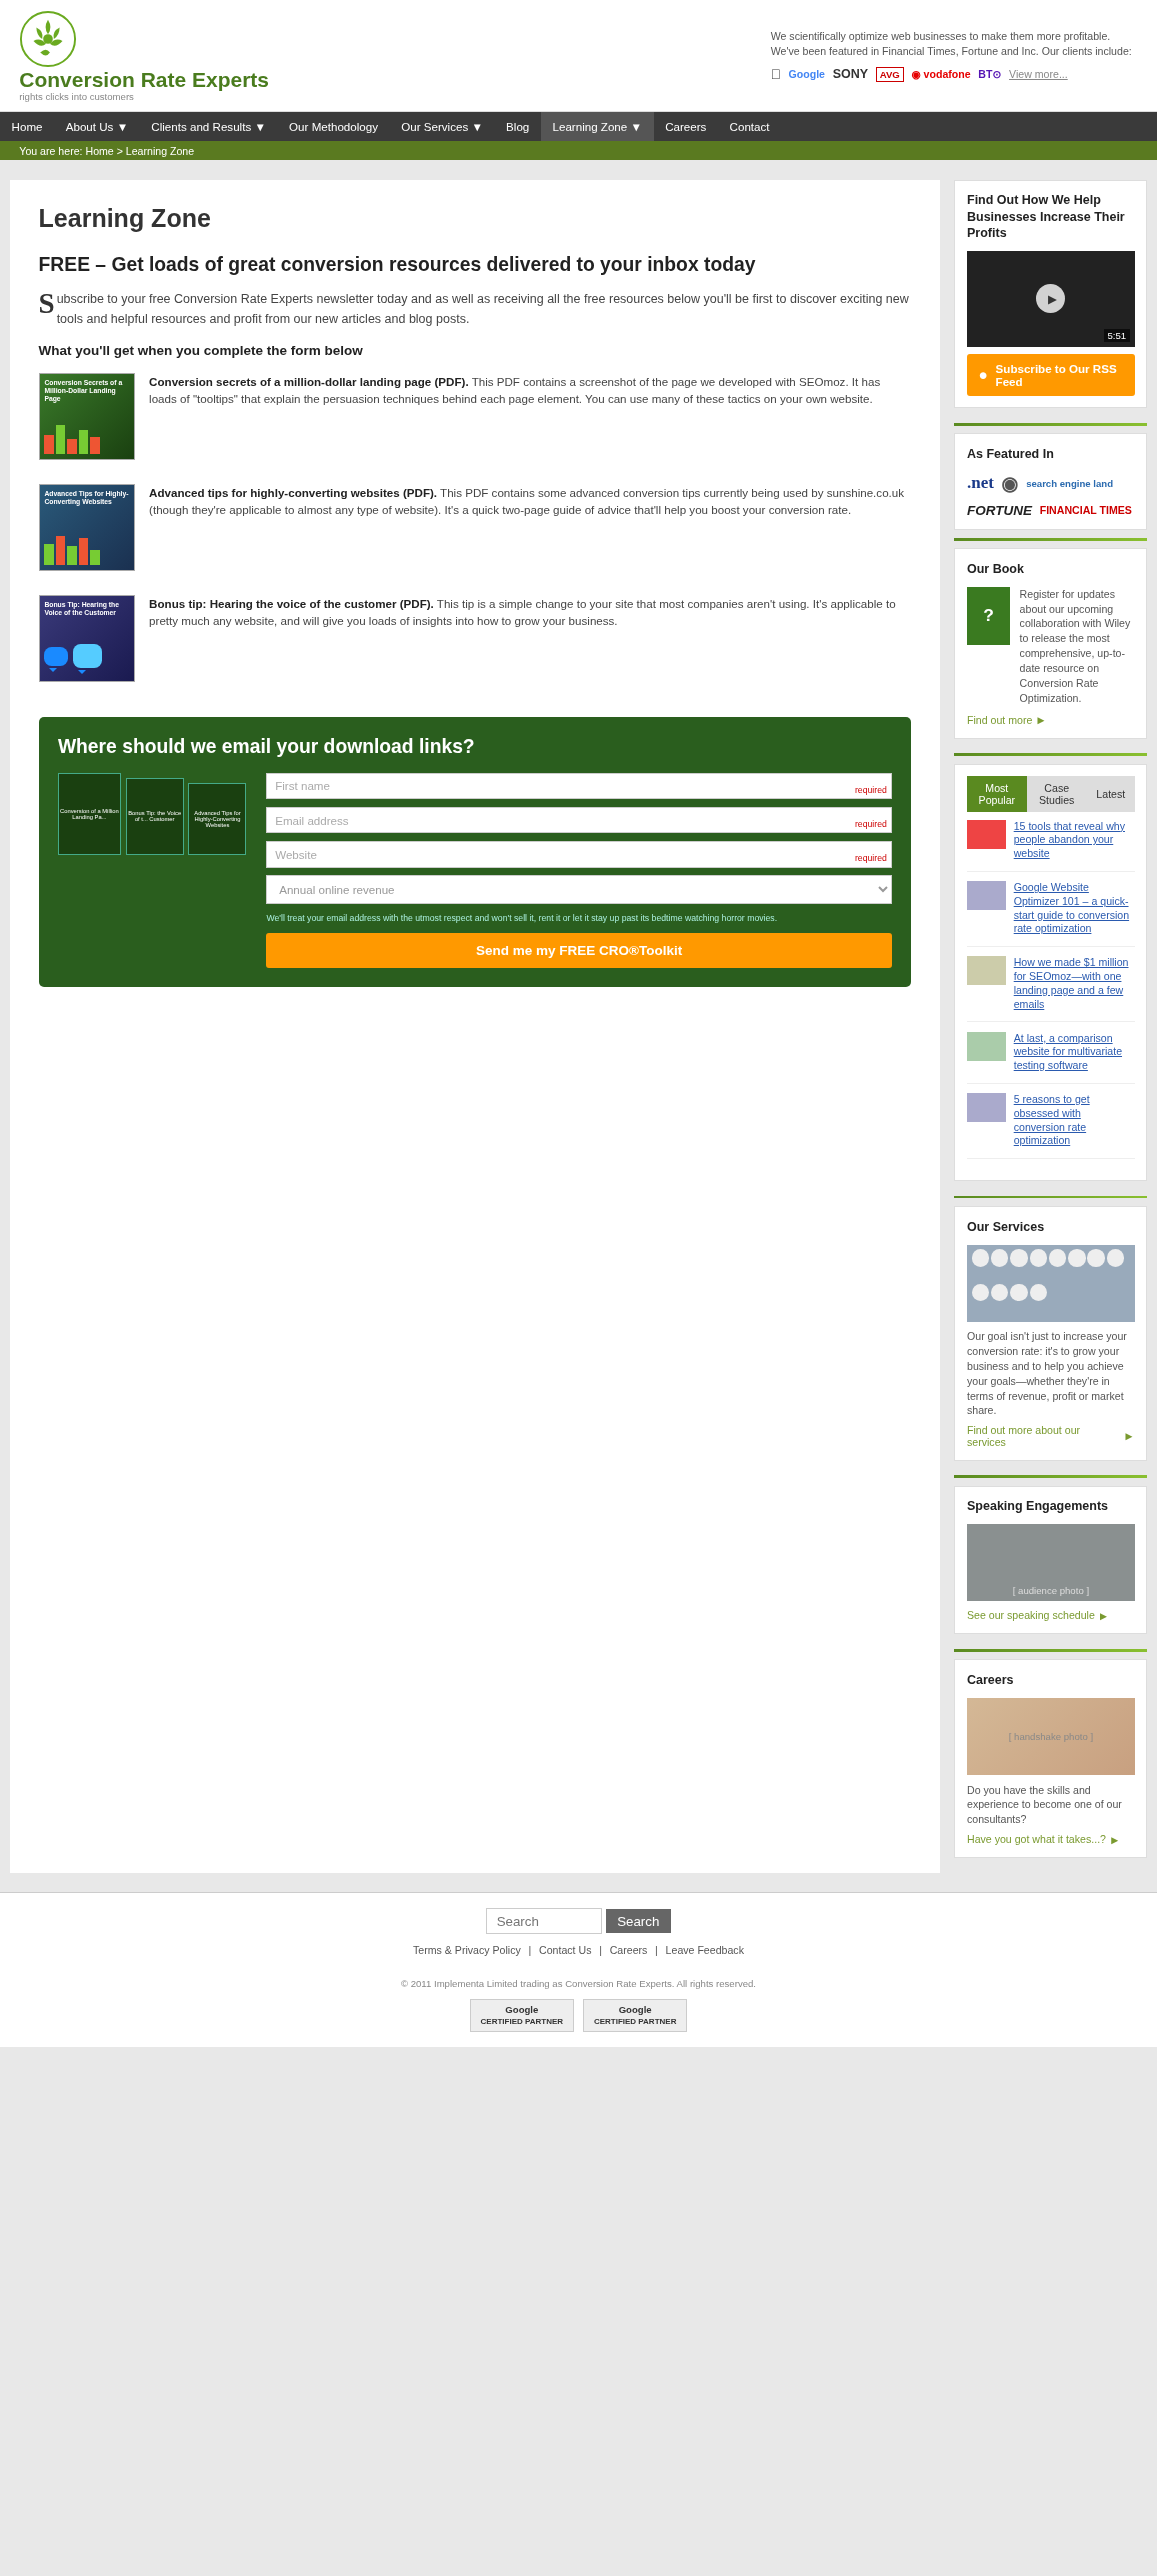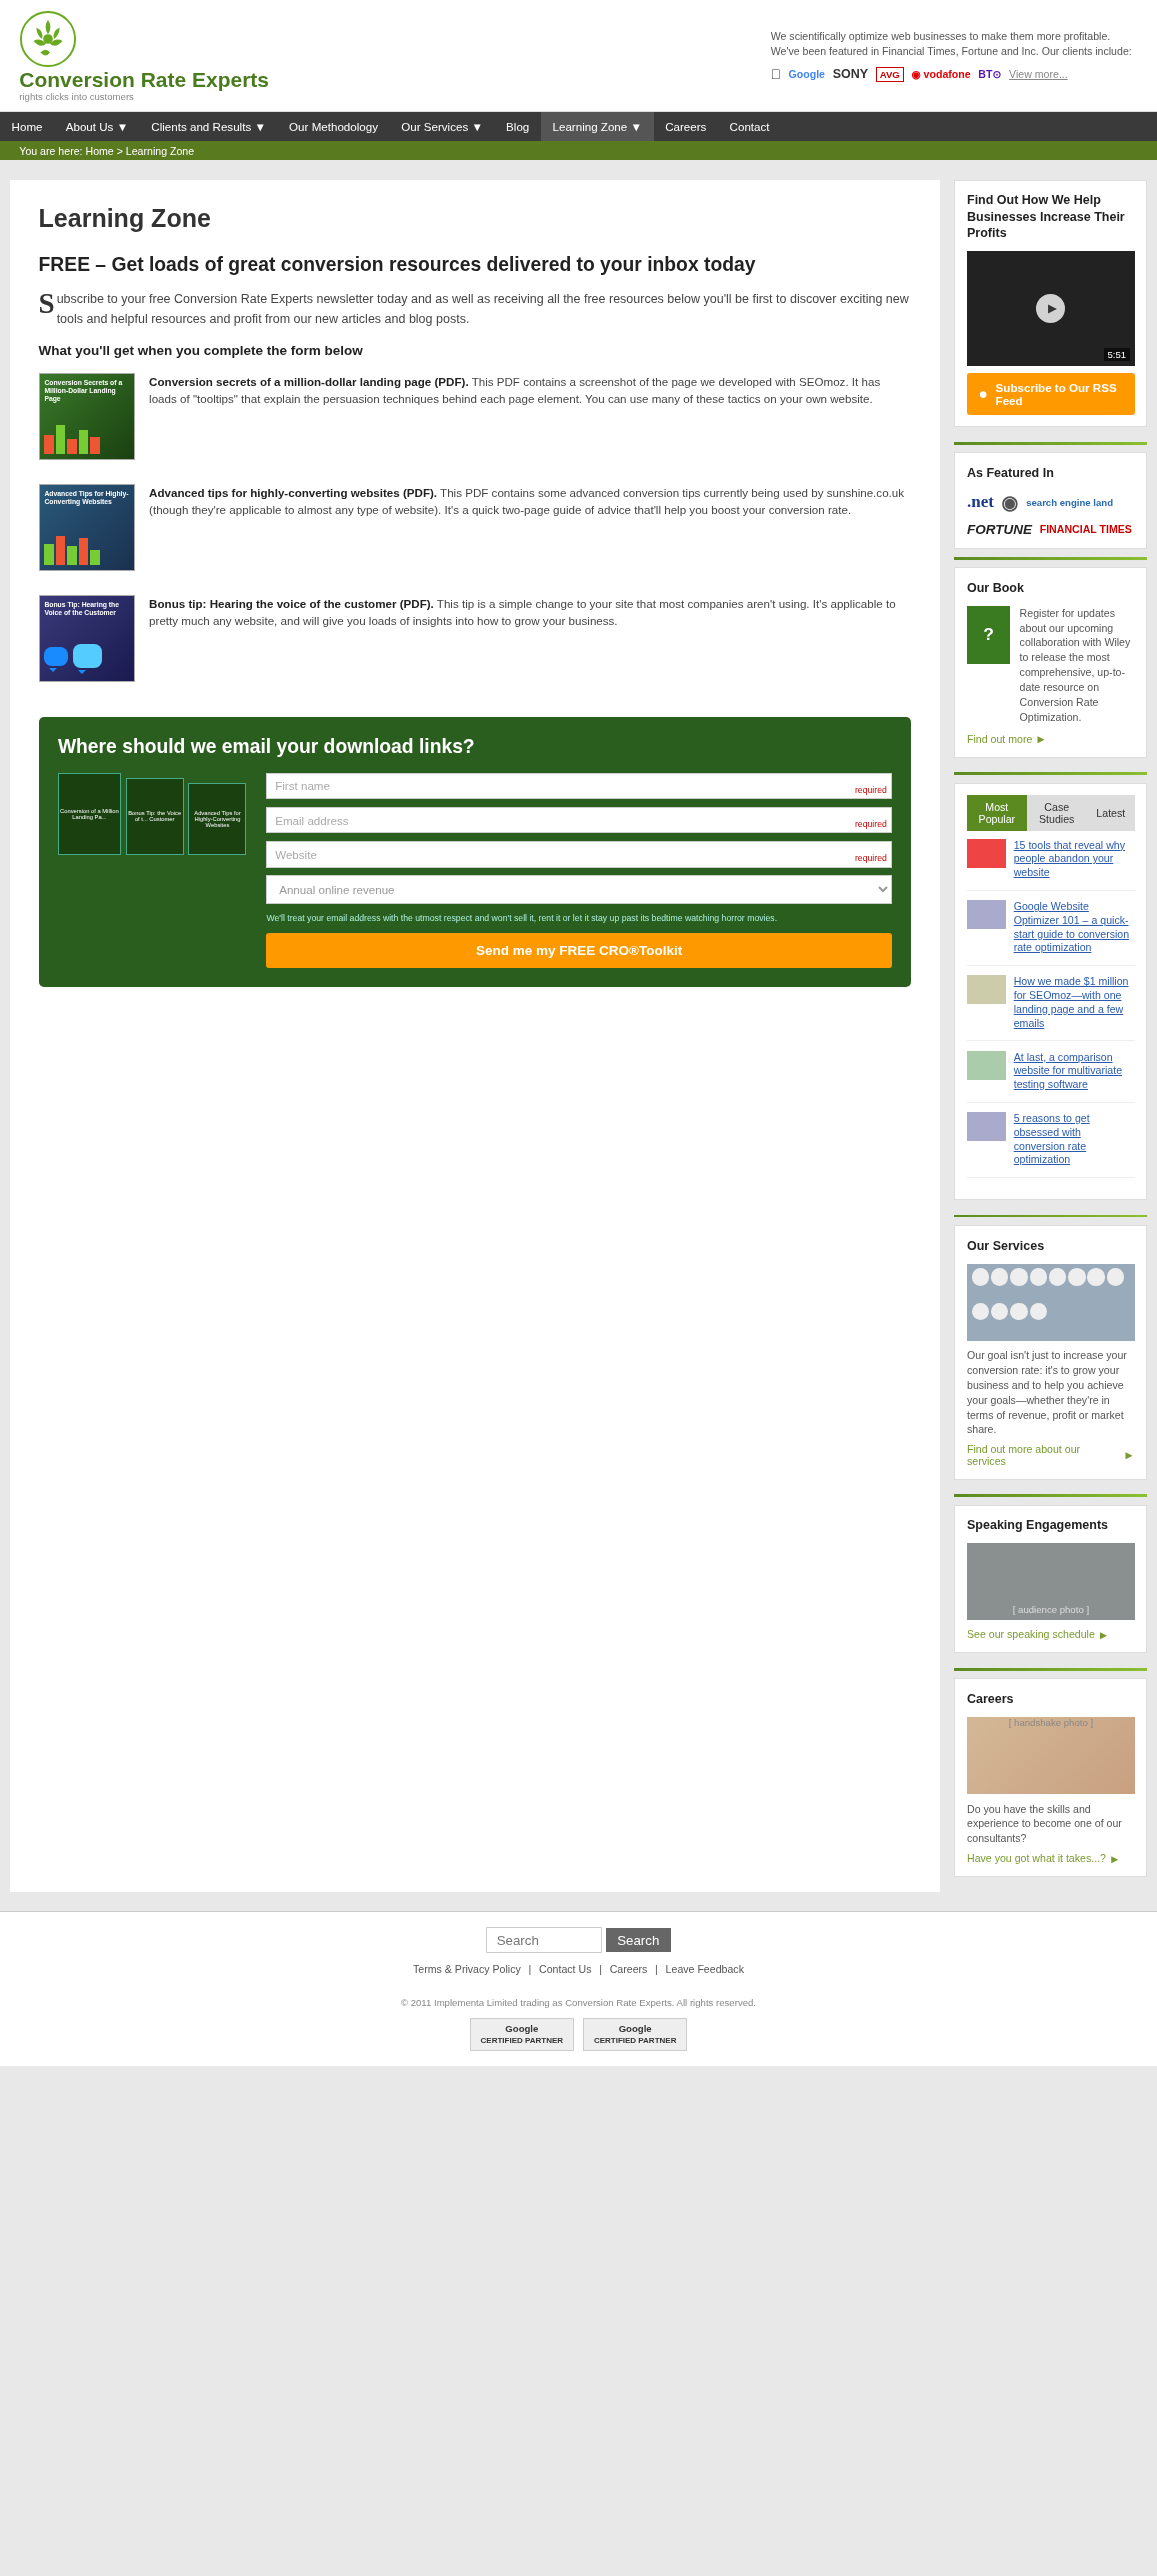--- a/index.html
+++ b/index.html
@@ -72,21 +72,21 @@
     .email-form input[type=text]::placeholder { color: #aaa; }
     .email-disclaimer { font-size: 8.7px; color: #aed; margin-bottom: 9.6px; line-height: 1.4; }
     .send-btn { background: #f90; color: #fff; border: none; padding: 9.6px 14.5px; font-size: 13.5px; font-weight: bold; cursor: pointer; width: 100%; border-radius: 2.9px; }
     .input-row { position: relative; display: flex; align-items: center; }
     .input-row input { flex: 1; }
     .required-label { position: absolute; right: 4.8px; font-size: 8.7px; color: #c00; }
 
     
     .sidebar-box { background: #fff; margin-bottom: 14.5px; padding: 11.6px; border: 1px solid #ddd; }
     .sidebar-box h3 { font-size: 12.5px; font-weight: bold; color: #222; margin-bottom: 9.6px; line-height: 1.3; }
-    .video-thumb { background: #222; height: 115px; display: flex; align-items: center; justify-content: center; position: relative; margin-bottom: 7.7px; }
+    .video-thumb { background: #222; height: 96px; display: flex; align-items: center; justify-content: center; position: relative; margin-bottom: 7.7px; }
     .video-thumb .play-btn { width: 29px; height: 29px; background: rgba(255,255,255,0.8); border-radius: 50%; display: flex; align-items: center; justify-content: center; }
     .video-thumb .play-btn::after { content: '▶'; color: #333; font-size: 11.6px; margin-left: 2.9px; }
     .video-duration { position: absolute; bottom: 4.8px; right: 4.8px; font-size: 9.6px; color: #fff; background: rgba(0,0,0,0.6); padding: 1px 3.9px; }
     .rss-btn { background: #f90; color: #fff; padding: 7.7px 11.6px; display: flex; align-items: center; gap: 7.7px; font-size: 11.6px; font-weight: bold; cursor: pointer; border-radius: 2.9px; }
     .rss-icon { font-size: 15.4px; }
     .as-featured { margin-bottom: 4.8px; }
     .featured-logos-grid { display: flex; flex-wrap: wrap; gap: 7.7px; align-items: center; }
     .feat-item { font-size: 10.6px; font-weight: bold; color: #333; }
     .feat-item.dotnet { font-size: 17px; color: #1a3a8a; font-family: Georgia; }
     .feat-item.sel { font-size: 9.6px; color: #2a6aaf; font-weight: bold; }
@@ -418,21 +418,21 @@
       <a href="#" class="find-out">
         <span>See our speaking schedule</span>
         <span class="green-arrow">►</span>
       </a>
     </div>
 
     <div class="sidebar-separator"></div>
 
     <div class="sidebar-box">
       <h3>Careers</h3>
-      <div class="careers-img" style="background: linear-gradient(135deg, #d4b896, #c8a080); display:flex; align-items:flex-start; justify-content:center;">
+      <div class="careers-img" style="background: linear-gradient(135deg, #d4b896, #c8a080); display:flex; align-items:center; justify-content:center;">
         <span style="font-size:9.6px; color:#888;">[ handshake photo ]</span>
       </div>
       <p class="careers-desc">Do you have the skills and experience to become one of our consultants?</p>
       <a href="#" class="find-out">
         <span>Have you got what it takes...?</span>
         <span class="green-arrow">►</span>
       </a>
     </div>
 
   </div>

